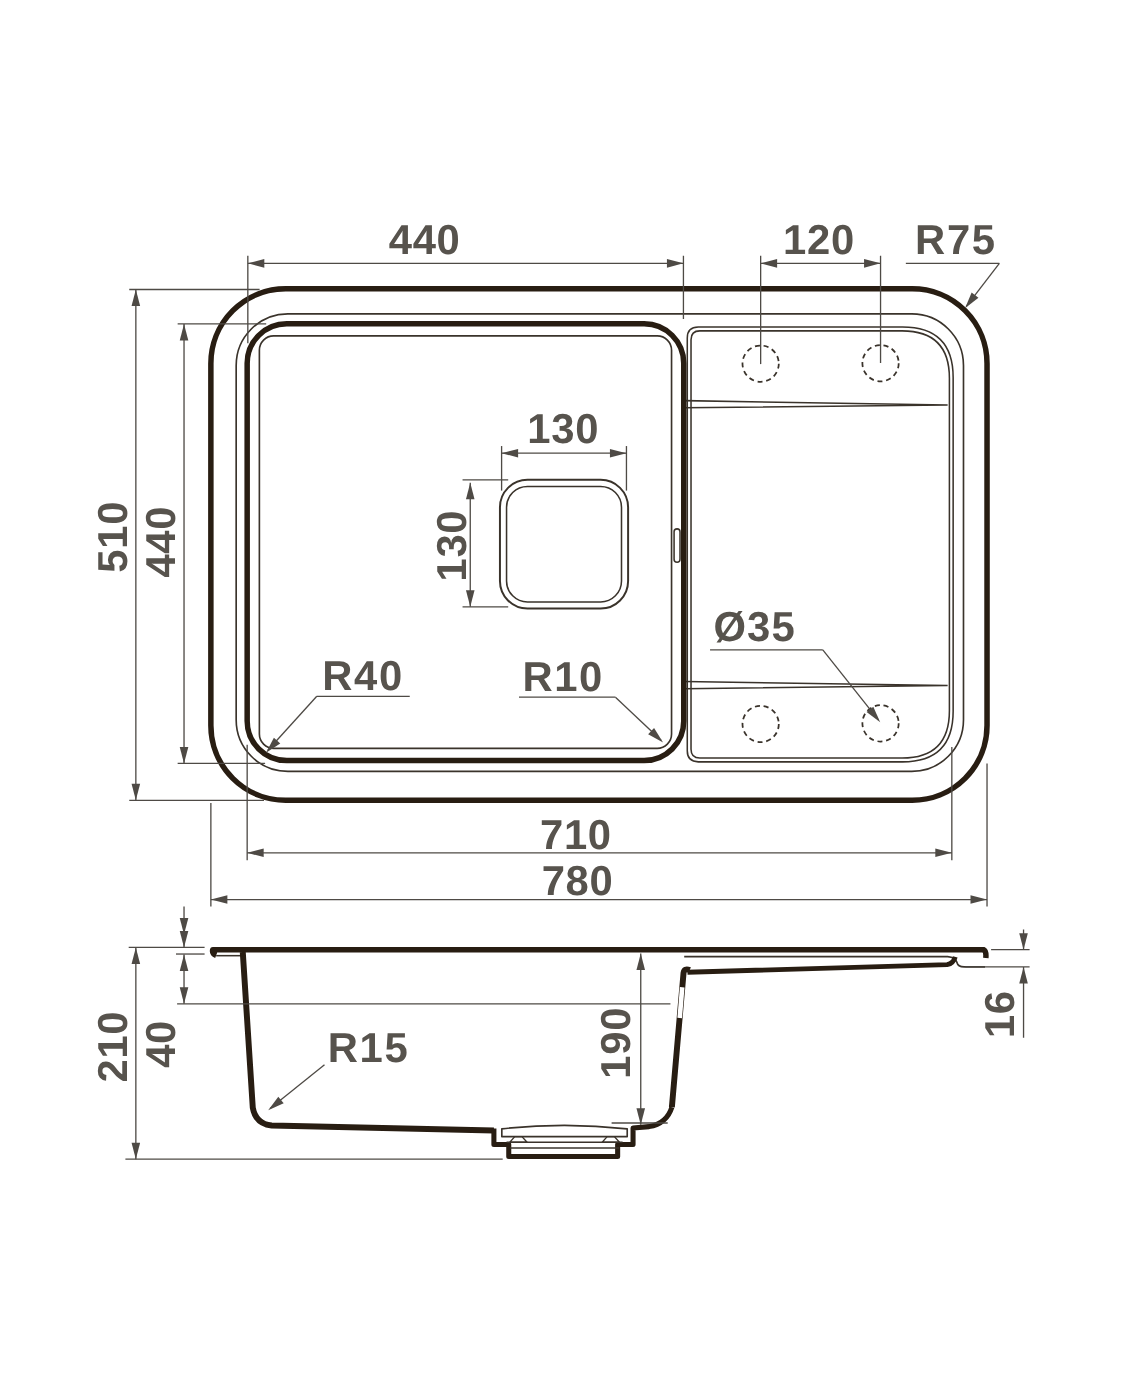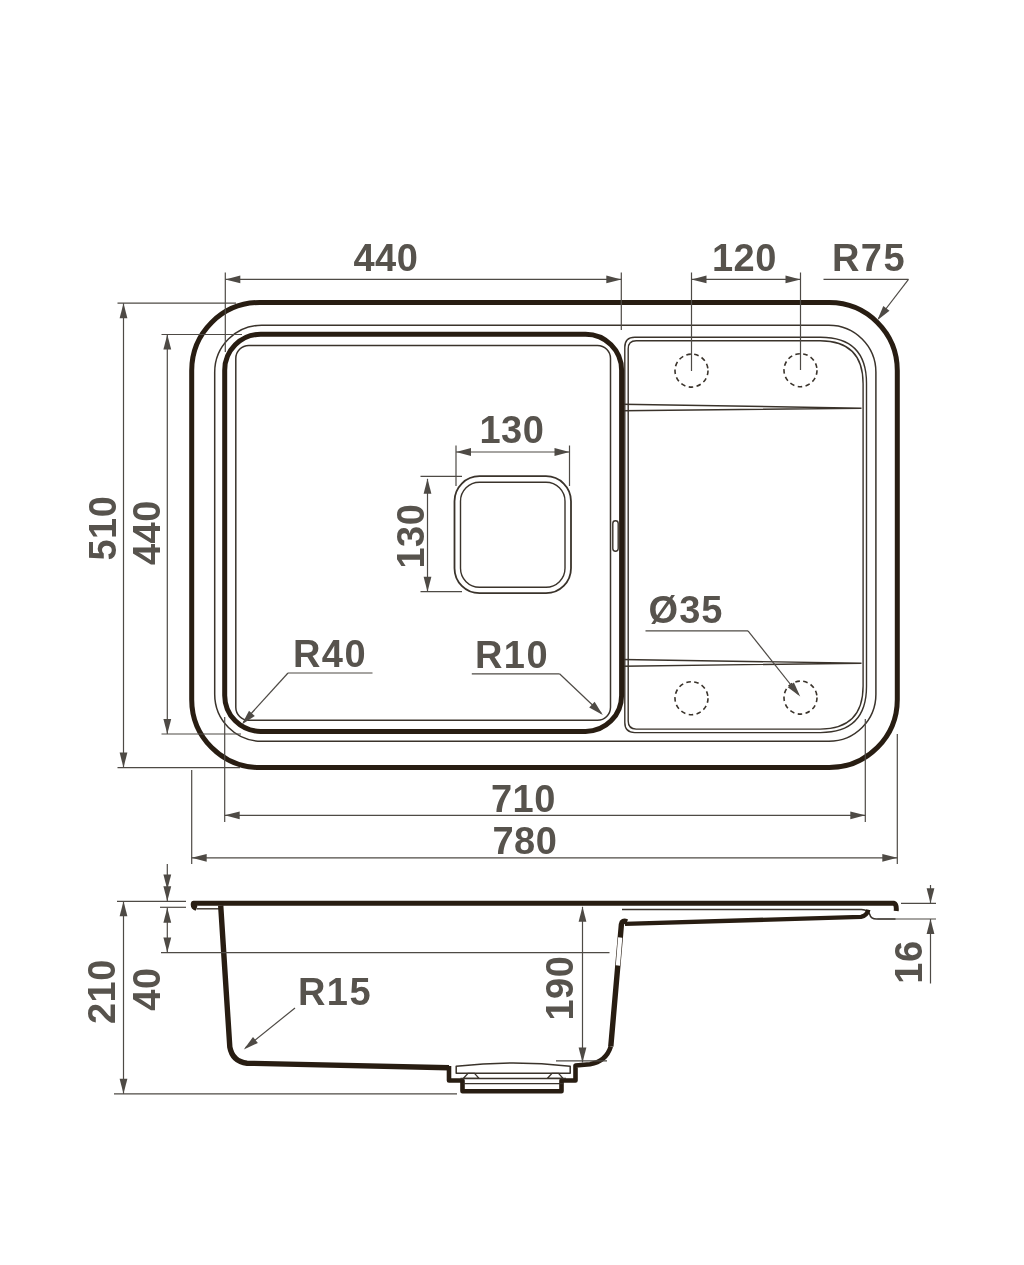--- a/index.html
+++ b/index.html
@@ -1,17 +1,17 @@
 <!DOCTYPE html>
 <html><head>
 <meta charset="utf-8">
 <title>Sink dimensions</title>
 <style>
   html,body { margin:0; padding:0; background:#ffffff; }
-  .page { width:1024px; height:1118px; background:#ffffff;margin-top:40px; }
+  .page { width:1024px; height:1118px; background:#ffffff; }
 </style>
 </head>
 <body>
 <div class="page">
 <svg width="1024" height="1265" viewBox="0 0 1024 1265">
 <rect x="0" y="0" width="1024" height="1265" fill="#ffffff"></rect>
 
 <rect x="191.7" y="262.5" width="705.5999999999999" height="465.0" rx="68" ry="68" fill="none" stroke="#281d12" stroke-width="5.0"></rect>
 
 <rect x="214.7" y="285.3" width="661.2" height="415.99999999999994" rx="47" ry="47" fill="none" stroke="#3a332b" stroke-width="1.5"></rect>

